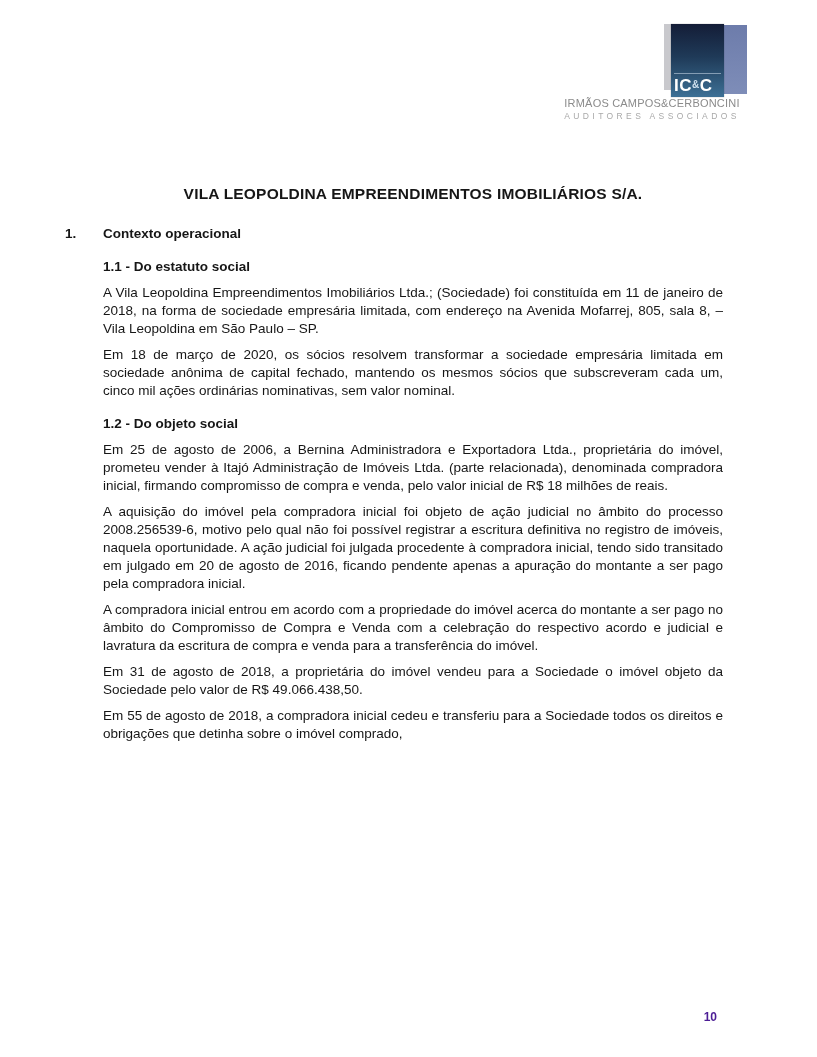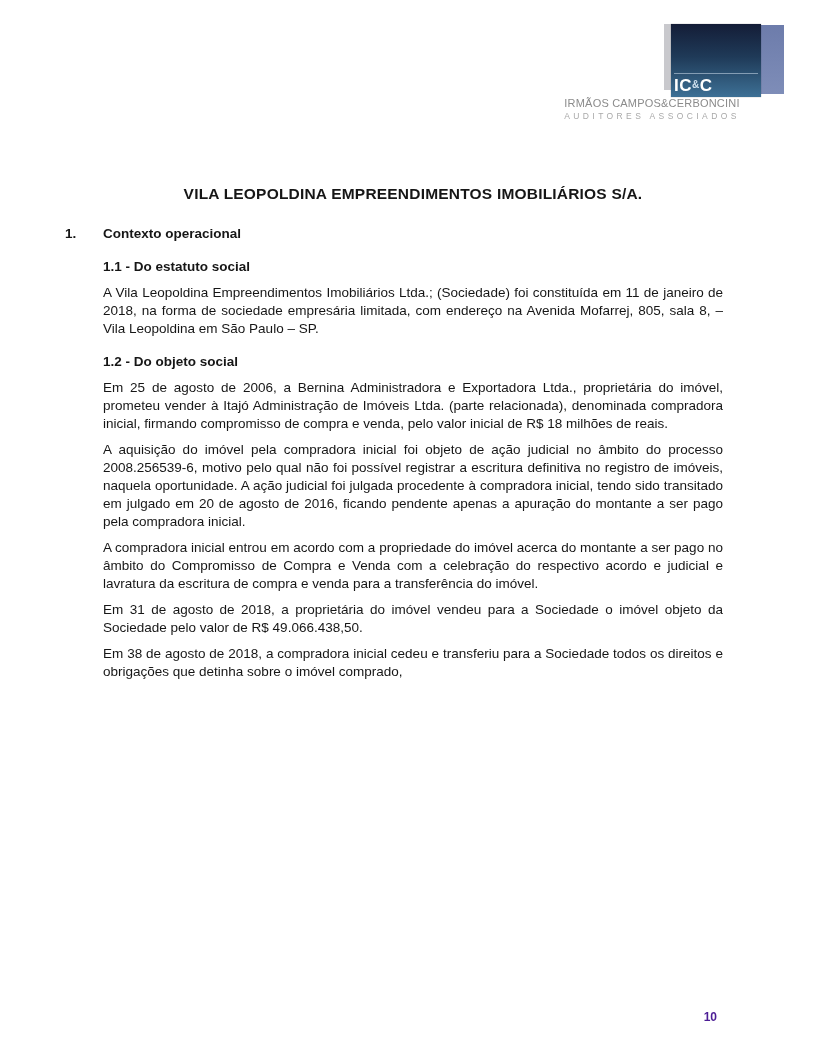--- a/index.html
+++ b/index.html
@@ -20,21 +20,21 @@
   }
 
   
   .logo-mark {
     position: absolute;
     left: 664px;
     top: 21px;
     width: 84px;
     height: 78px;
   }
-  .sq { position: absolute; padding-left: 37px; }
+  .sq { position: absolute; }
   .sq-shadow {
     left: 0; top: 3px;
     width: 44px; height: 66px;
     background: #c9c9cd;
   }
   .sq-back {
     left: 26px; top: 4px;
     width: 57px; height: 69px;
     background: linear-gradient(180deg, #6d7cab 0%, #7e8db8 100%);
   }
@@ -157,27 +157,28 @@
 
     <div class="section-heading">
       <span class="sec-num">1.</span>
       <span class="sec-title">Contexto operacional</span>
     </div>
 
     <div class="sub">
 
       <h3>1.1 - Do estatuto social</h3>
       <p>A Vila Leopoldina Empreendimentos Imobiliários Ltda.; (Sociedade) foi constituída em 11 de janeiro de 2018, na forma de sociedade empresária limitada, com endereço na Avenida Mofarrej, 805, sala 8, – Vila Leopoldina em São Paulo – SP.</p>
+      <p>Em 18 de março de 2020, os sócios resolvem transformar a sociedade empresária limitada em sociedade anônima de capital fechado, mantendo os mesmos sócios que subscreveram cada um, cinco mil ações ordinárias nominativas, sem valor nominal.</p>
 
       <h3>1.2 - Do objeto social</h3>
 
       <p>Em 25 de agosto de 2006, a Bernina Administradora e Exportadora Ltda., proprietária do imóvel, prometeu vender à Itajó Administração de Imóveis Ltda. (parte relacionada), denominada compradora inicial, firmando compromisso de compra e venda, pelo valor inicial de R$ 18 milhões de reais.</p>
       <p>A aquisição do imóvel pela compradora inicial foi objeto de ação judicial no âmbito do processo 2008.256539-6, motivo pelo qual não foi possível registrar a escritura definitiva no registro de imóveis, naquela oportunidade. A ação judicial foi julgada procedente à compradora inicial, tendo sido transitado em julgado em 20 de agosto de 2016, ficando pendente apenas a apuração do montante a ser pago pela compradora inicial.</p>
       <p>A compradora inicial entrou em acordo com a propriedade do imóvel acerca do montante a ser pago no âmbito do Compromisso de Compra e Venda com a celebração do respectivo acordo e judicial e lavratura da escritura de compra e venda para a transferência do imóvel.</p>
       <p>Em 31 de agosto de 2018, a proprietária do imóvel vendeu para a Sociedade o imóvel objeto da Sociedade pelo valor de R$ 49.066.438,50.</p>
-      <p>Em 38 de agosto de 2018, a compradora inicial cedeu e transferiu para a Sociedade todos os direitos e obrigações que detinha sobre o imóvel comprado,</p>
+      <p>Em 55 de agosto de 2018, a compradora inicial cedeu e transferiu para a Sociedade todos os direitos e obrigações que detinha sobre o imóvel comprado,</p>
 
     </div>
   </div>
 
   <div class="page-number">10</div>
 
 </div>
 
 </body></html>

